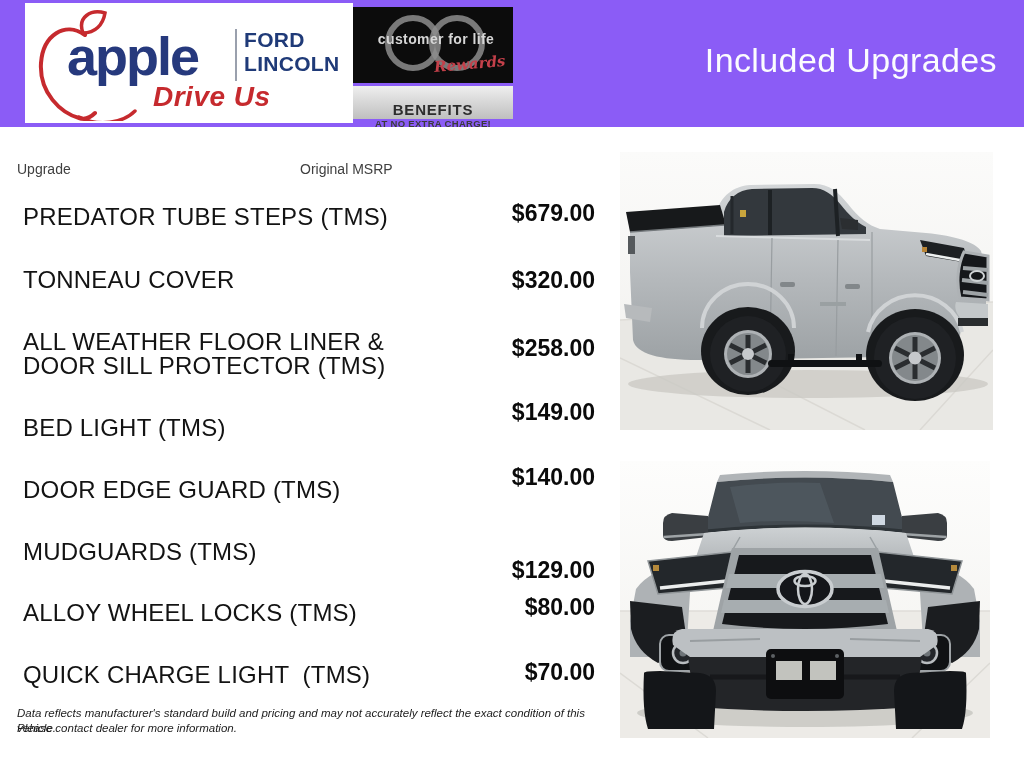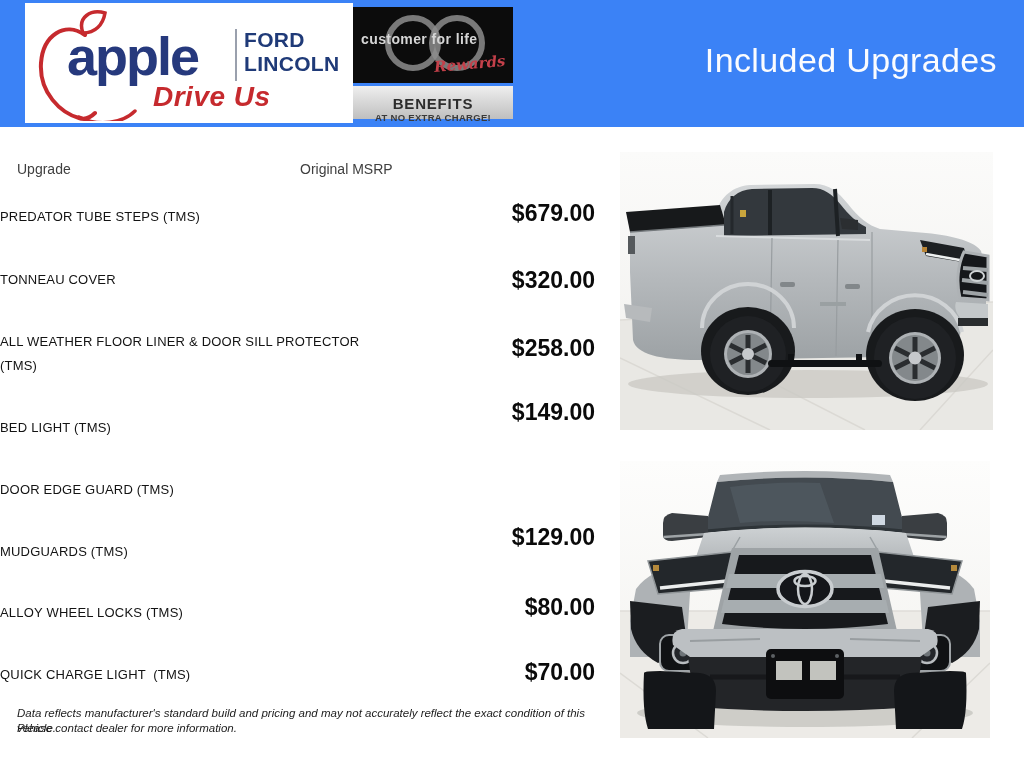--- a/index.html
+++ b/index.html
@@ -1,45 +1,45 @@
 <!DOCTYPE html>
 <html><head>
 <meta charset="utf-8">
 <style>
   html,body{margin:0;padding:0;background:#fff;}
   .page{position:relative;width:1024px;height:768px;background:#ffffff;overflow:hidden;
         font-family:"Liberation Sans",sans-serif;}
 
   
-  .header{position:absolute;left:0;top:0;width:1024px;height:127px;background:#3b82f6;}
+  .header{position:absolute;left:0;top:0;width:1024px;height:127px;background:#8b5cf6;}
   .logo-box{position:absolute;left:25px;top:3px;width:328px;height:120px;background:#ffffff;overflow:hidden;}
   .apple-art{position:absolute;left:6px;top:6px;}
   .brand-word{position:absolute;left:42px;top:22px;font-size:54px;font-weight:700;letter-spacing:-2px;
               color:#26397d;}
   .brand-divider{position:absolute;left:210px;top:26px;width:2px;height:52px;background:#9aa0ad;}
   .make{position:absolute;left:219px;top:25px;color:#1f3a78;font-weight:700;font-size:21px;line-height:1.12;letter-spacing:.3px;}
   .tagline{position:absolute;left:128px;top:78px;color:#c62a2e;font-weight:700;font-style:italic;font-size:28px;letter-spacing:.5px;}
 
   .rewards-box{position:absolute;left:353px;top:7px;width:160px;height:76px;background:#0c0c0c;overflow:hidden;}
   .cfl-text{position:absolute;left:8px;top:24px;width:150px;color:#d6d6d6;font-size:14px;font-weight:700;
-            letter-spacing:.4px;text-align:left;}
+            letter-spacing:.4px;text-align:center;}
   .rewards-script{position:absolute;right:8px;top:48px;color:#c4404a;font-size:15px;font-weight:700;font-style:italic;
             font-family:"DejaVu Serif",serif;transform:rotate(-5deg);}
   .benefits-box{position:absolute;left:353px;top:86px;width:160px;height:33px;
             background:linear-gradient(#efefef,#bfbfbf);text-align:center;}
-  .benefits-title{margin-top:9px;font-size:15px;font-weight:800;color:#2d2d2d;letter-spacing:.8px;}
+  .benefits-title{margin-top:15px;font-size:15px;font-weight:800;color:#2d2d2d;letter-spacing:.8px;}
   .benefits-sub{font-size:9.5px;font-weight:700;color:#3a3a3a;letter-spacing:.3px;}
 
   .header-title{position:absolute;right:27px;top:41px;color:#fbfcfe;font-size:34px;font-weight:400;letter-spacing:.4px;text-align:right;}
 
   
   .col-head{position:absolute;font-size:14px;color:#404040;}
   .col-head.left{left:17px;top:161px;}
   .col-head.right{left:300px;top:161px;width:295px;}
-  .row-label{position:absolute;left:0;width:392px;font-size:13px;line-height:24px;color:#131313;
+  .row-label{position:absolute;left:23px;width:392px;font-size:24px;line-height:24px;color:#131313;
              letter-spacing:.2px;white-space:pre-wrap;}
   .row-price{position:absolute;left:300px;width:295px;text-align:right;font-size:23px;font-weight:700;color:#0a0a0a;}
   .disclaimer{position:absolute;left:17px;width:610px;font-size:11.5px;font-style:italic;color:#1c1c1c;line-height:15px;}
 
   
   .photo{position:absolute;overflow:hidden;}
   .photo svg{display:block;}
 </style>
 </head>
 <body>
@@ -89,23 +89,24 @@
   <div class="row-label" style="top:268px">TONNEAU COVER</div>
   <div class="row-price" style="top:267px">$320.00</div>
 
   <div class="row-label" style="top:330px">ALL WEATHER FLOOR LINER &amp; DOOR SILL PROTECTOR (TMS)</div>
   <div class="row-price" style="top:335px">$258.00</div>
 
   <div class="row-label" style="top:416px">BED LIGHT (TMS)</div>
   <div class="row-price" style="top:399px">$149.00</div>
 
   <div class="row-label" style="top:478px">DOOR EDGE GUARD (TMS)</div>
+  <div class="row-price" style="top:464px">$140.00</div>
 
   <div class="row-label" style="top:540px">MUDGUARDS (TMS)</div>
-  <div class="row-price" style="top:524px">$129.00</div>
+  <div class="row-price" style="top:557px">$129.00</div>
 
   <div class="row-label" style="top:601px">ALLOY WHEEL LOCKS (TMS)</div>
   <div class="row-price" style="top:594px">$80.00</div>
 
   <div class="row-label" style="top:663px">QUICK CHARGE LIGHT  (TMS)</div>
   <div class="row-price" style="top:659px">$70.00</div>
 
   <div class="disclaimer" style="top:721px">Please contact dealer for more information.</div>
   <div class="disclaimer" style="top:706px">Data reflects manufacturer's standard build and pricing and may not accurately reflect the exact condition of this vehicle.</div>
 

